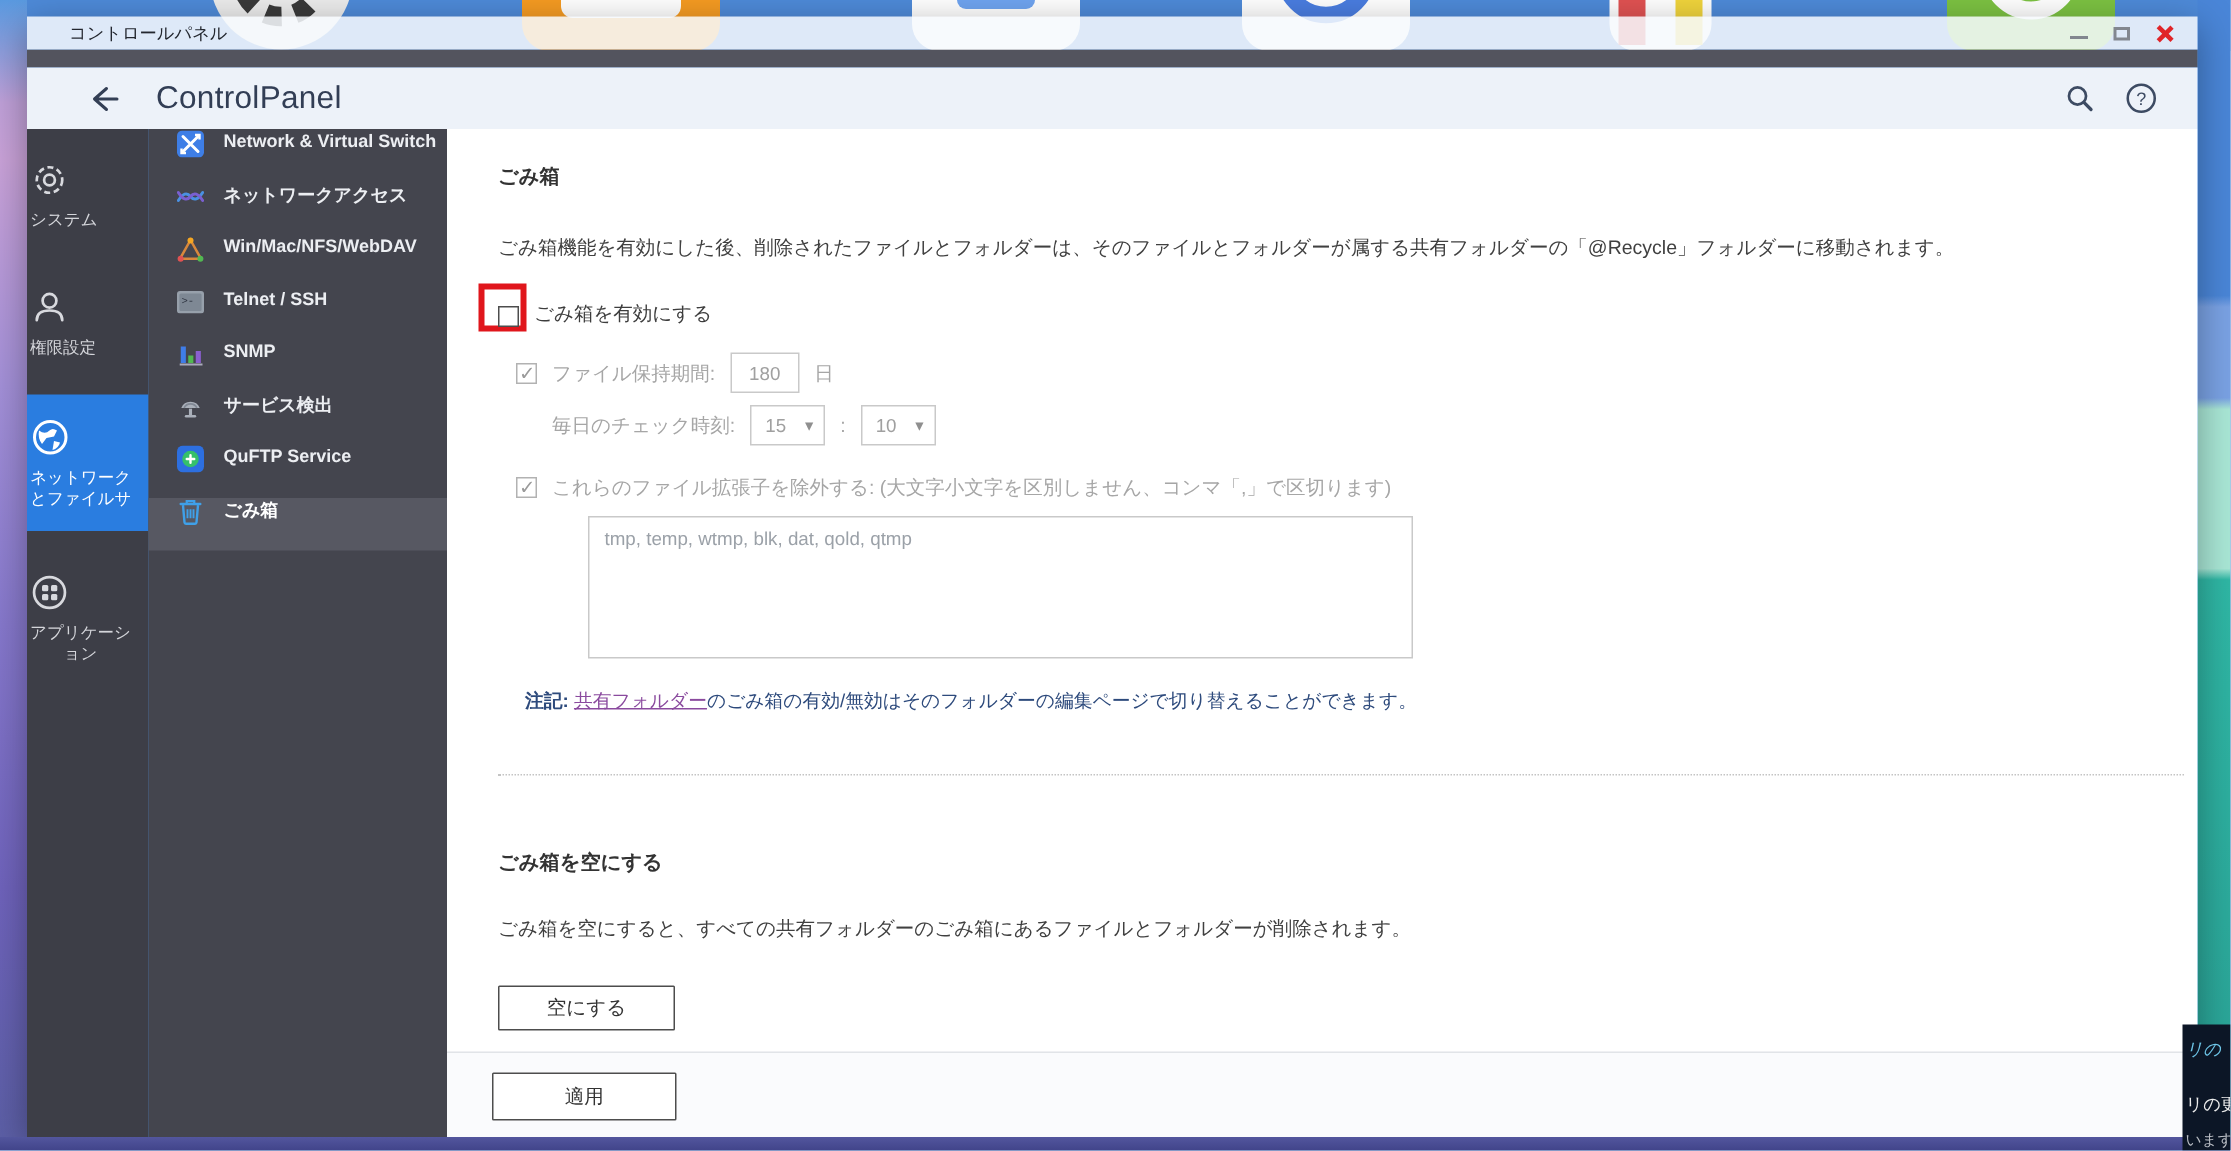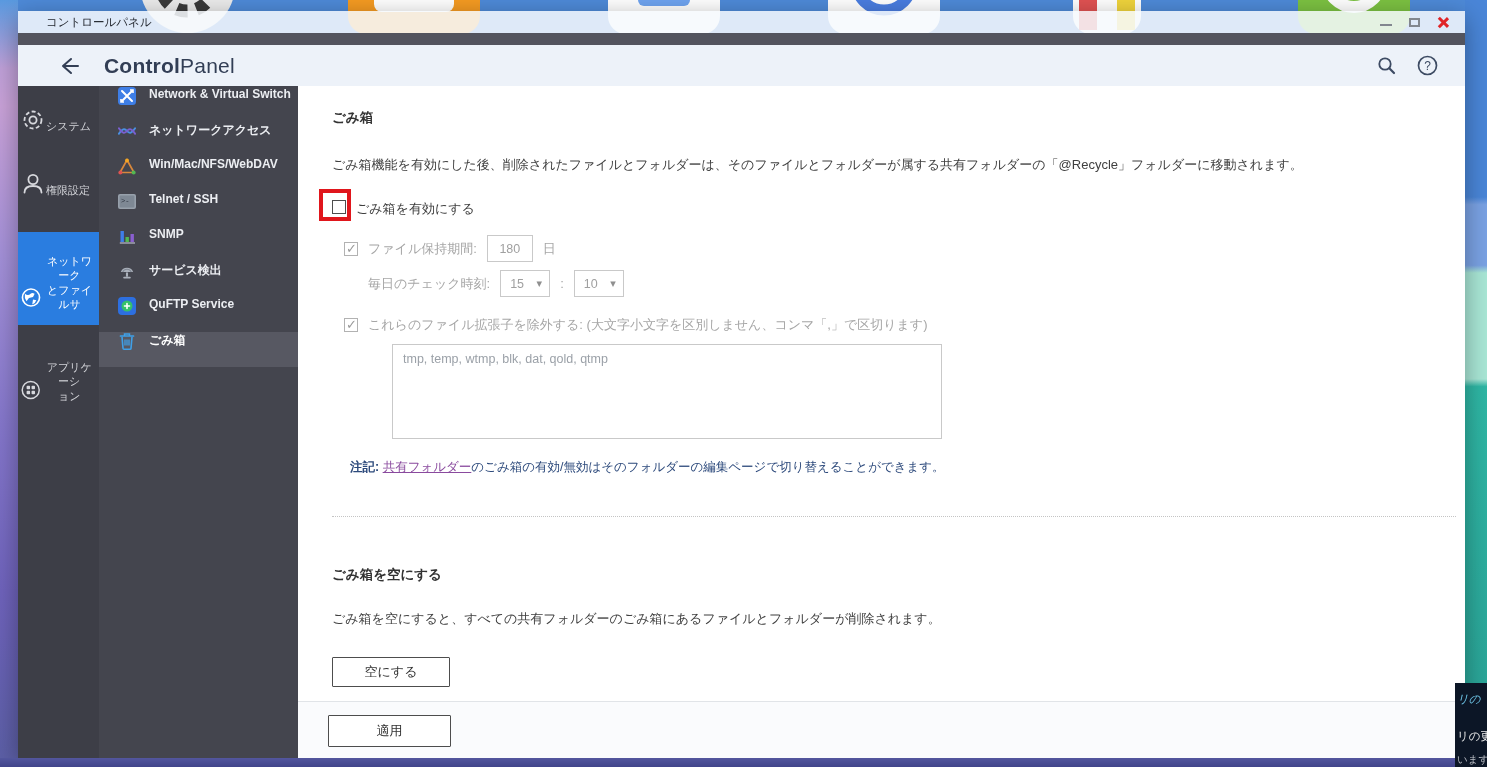--- a/index.html
+++ b/index.html
@@ -25,47 +25,47 @@
   .wctrls { display:flex; align-items:center; gap:17px; padding-right:16px; }
   .wmin { width:12px; height:2px; background:#82878f; margin-top:6px; cursor:pointer; }
   .wmax { width:11px; height:9px; border:2px solid #82878f; cursor:pointer; }
   .wclose { position:relative; width:12px; height:12px; cursor:pointer; }
   .wclose:before,.wclose:after { content:""; position:absolute; left:5px; top:0; width:2.5px; height:13px; background:#e02428; }
   .wclose:before { transform:rotate(45deg); } .wclose:after { transform:rotate(-45deg); }
   .darkband { height:12px; background:#53545e; }
   .apphdr { height:41px; background:#edf2f9; display:flex; align-items:center; }
   .backarrow { margin-left:40px; width:22px; height:22px; cursor:pointer; }
   .apptitle { margin-left:24px; font-size:21px; color:#323e55; letter-spacing:.2px; }
-  .apptitle b { font-weight:700; }
+  .apptitle b { font-weight:400; }
   .hdr-icons { margin-left:auto; display:flex; align-items:center; gap:21px; padding-right:27px; }
   .hicon { cursor:pointer; }
 
   .wbody { display:flex; height:672px; }
 
   
   .catbar { width:81px; background:#3d3e47; display:flex; flex-direction:column; padding-top:10px; flex-shrink:0; }
-  .cat { display:flex; flex-direction:row; align-items:flex-end; padding:11px 2px 12px; cursor:pointer; margin-bottom:7px; }
+  .cat { display:flex; flex-direction:column; align-items:flex-start; padding:11px 2px 12px; cursor:pointer; margin-bottom:7px; }
   .cat .clabel { margin-top:7px; font-size:11px; line-height:1.3; color:#d4d5da; text-align:center; white-space:pre-line; }
   .cat.sel { background:#2a7de0; }
   .cat.sel .clabel { color:#fff; }
 
   
   .submenu { width:199px; background:#44454e; flex-shrink:0; padding-top:1px; }
   .sitem { height:35px; display:flex; align-items:flex-start; gap:13px; padding-left:19px; cursor:pointer; }
   .sitem .slabel { font-size:12px; font-weight:700; color:#eceef2; }
   .sitem.sel { background:#575862; }
   .sitem.sel .slabel { color:#fff; }
   .sicon { width:18px; height:18px; flex-shrink:0; display:flex; align-items:center; justify-content:center; }
 
   
   .main { flex:1; background:#fff; position:relative; overflow:hidden; }
   .content { padding:23px 40px 0 34px; }
   .h1 { font-size:13.5px; font-weight:700; color:#333; }
   .desc { margin-top:29px; font-size:13px; color:#404040; }
-  .row-enable { margin-top:26px; display:flex; align-items:flex-start; gap:10px; position:relative; height:18px; }
+  .row-enable { margin-top:26px; display:flex; align-items:flex-end; gap:10px; position:relative; height:18px; }
   .redrect { position:absolute; left:-13px; top:-11px; width:32px; height:32px; border:4px solid #e0161c; pointer-events:none; }
   .cb { width:14px; height:14px; border:1px solid #4d4d4d; background:#fff; flex-shrink:0; cursor:pointer; position:relative; }
   .cb.dis { border-color:#b2b2b2; }
   .cb.checked:after { content:"✓"; position:absolute; left:1px; top:-2px; font-size:13px; color:#9a9a9a; }
   .lbl { font-size:13px; color:#3d3d3d; }
   .dgroup { margin-left:12px; }
   .dgroup .lbl { color:#a6a6a6; }
   .frow { display:flex; align-items:center; gap:10px; }
   .r1 { margin-top:17px; }
   .r2 { margin-top:8px; margin-left:24px; }
@@ -178,21 +178,21 @@
           </svg>
         <span class="clabel">システム</span>
       </div>
       <div class="cat" style="margin-top:8px;">
         <svg width="26" height="26" viewBox="0 0 26 26">
             <circle cx="13" cy="8.5" r="4.6" fill="none" stroke="#d8d9de" stroke-width="1.8"></circle>
             <path d="M4.5 21.5 q0 -6.5 8.5 -6.5 q8.5 0 8.5 6.5" fill="none" stroke="#d8d9de" stroke-width="1.8" stroke-linecap="round"></path>
           </svg>
         <span class="clabel">権限設定</span>
       </div>
-      <div class="cat sel" style="margin-top:16px; padding-top:15px; padding-bottom:14px;">
+      <div class="cat sel" style="margin-top:4px; padding-top:15px; padding-bottom:14px;">
         <svg width="27" height="27" viewBox="0 0 27 27">
             <circle cx="13.5" cy="13.5" r="10.5" fill="none" stroke="#fff" stroke-width="2"></circle>
             <path d="M6 9 q4 3 7 0 q2 -2 5 0 l-2 4 l-5 1 l-3 4 q-3 -4 -2 -9z" fill="#fff"></path>
             <path d="M16 16 l4 1 q-1 4 -5 5 z" fill="#fff"></path>
           </svg>
         <span class="clabel">ネットワーク
 とファイルサ</span>
       </div>
       <div class="cat" style="margin-top:10px;">
         <svg width="26" height="26" viewBox="0 0 26 26">

